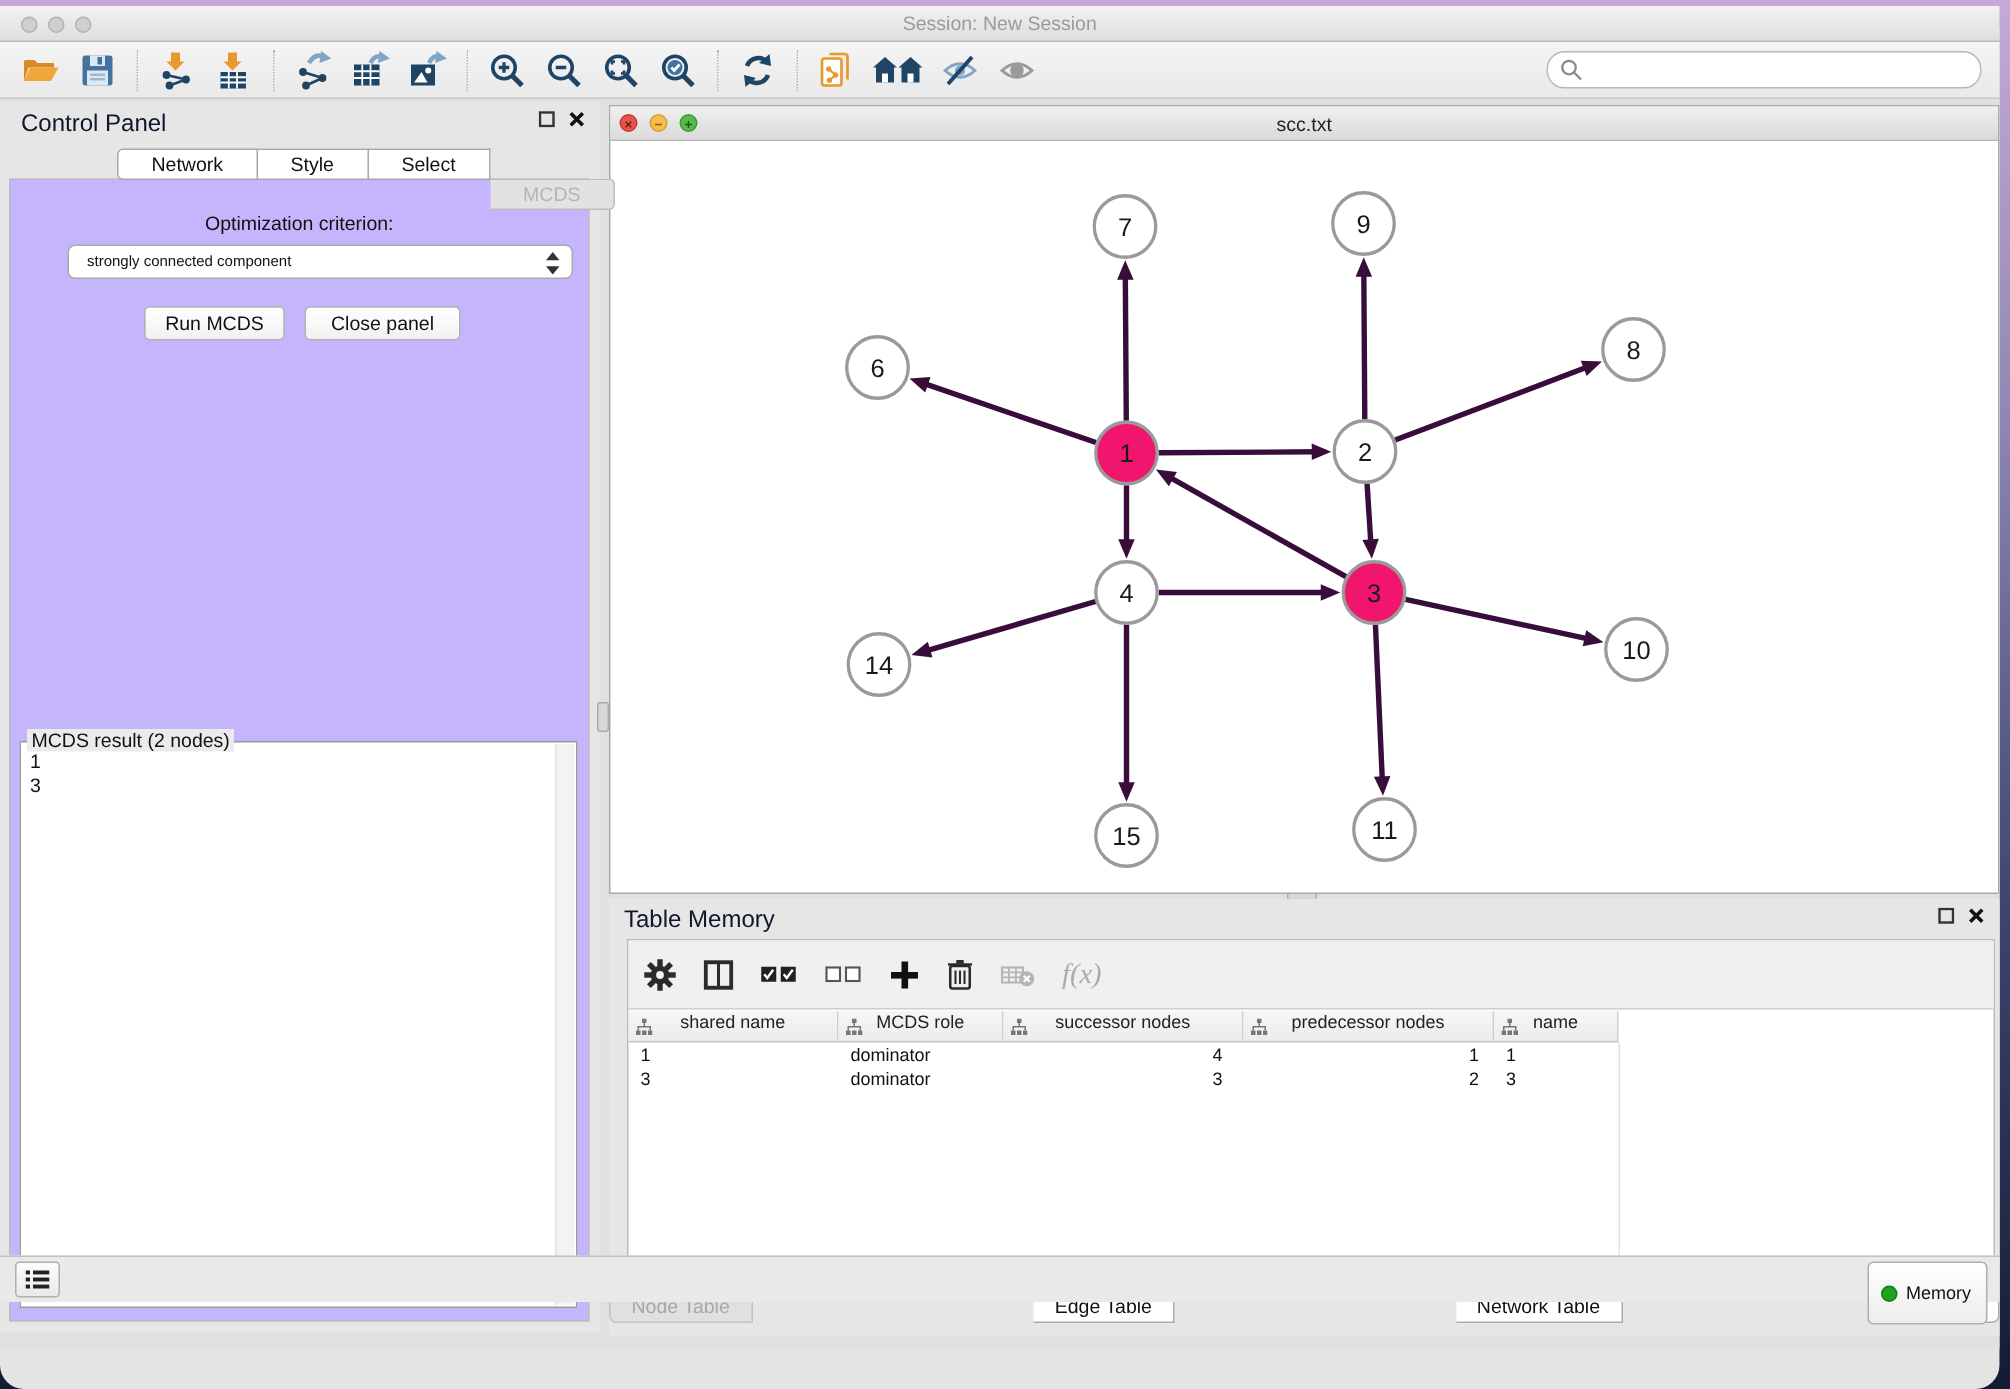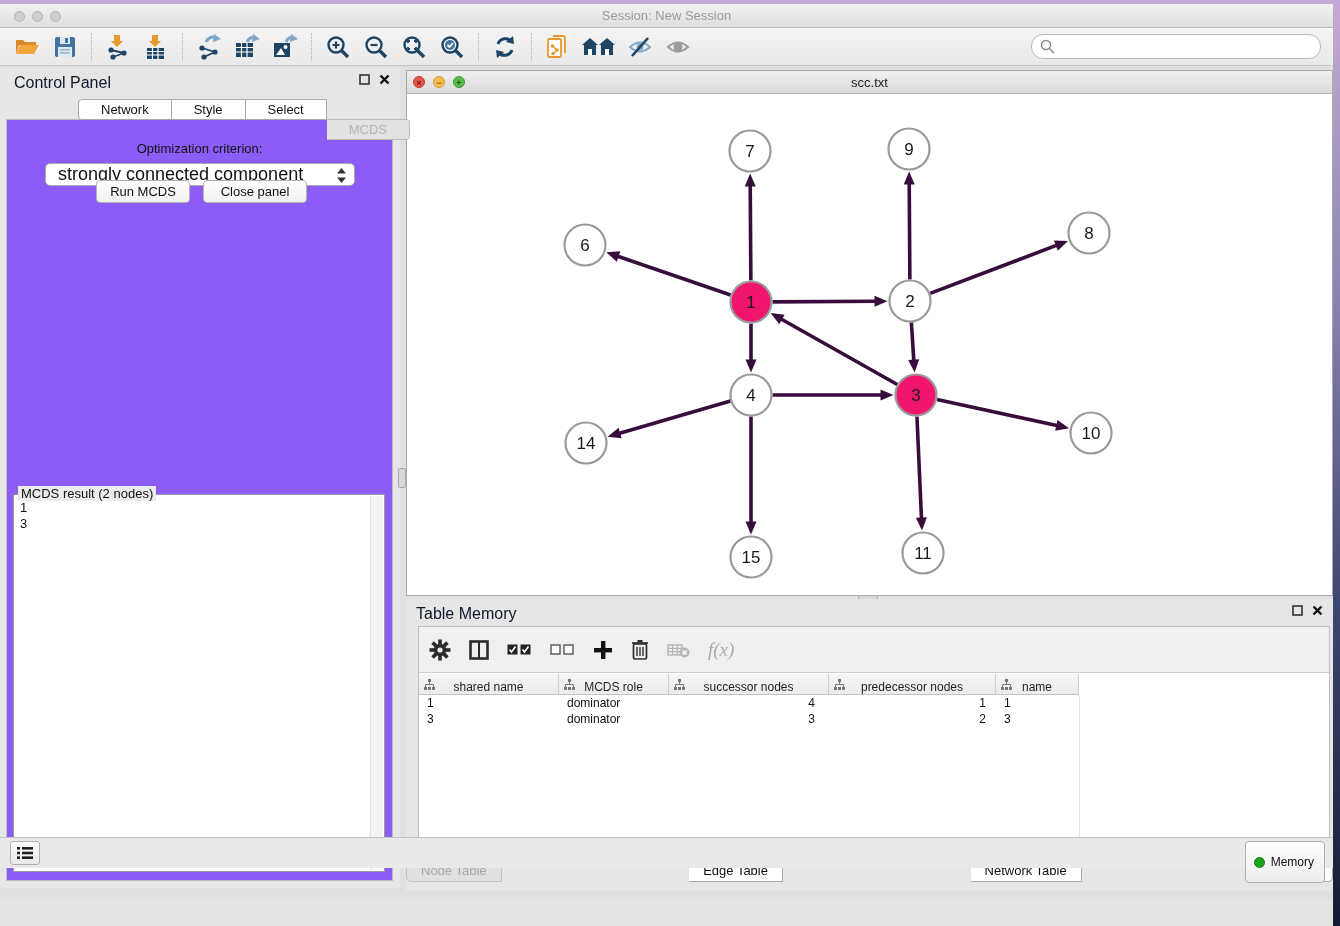--- a/index.html
+++ b/index.html
@@ -1,19 +1,19 @@
 <!DOCTYPE html>
 <html><head>
 <meta charset="utf-8">
 <style>
   * { margin:0; padding:0; box-sizing:border-box; }
   html,body { width:1340px; height:926px; overflow:hidden; font-family:"Liberation Sans", sans-serif; }
   #desktop { position:relative; width:1340px; height:926px;
     background:linear-gradient(180deg,#c4aad4 0%, #8f87b4 30%, #3d4670 65%, #141c33 100%); }
-  #app { position:absolute; left:0; top:4px; width:1333px; height:922px; background:#e4e4e4; }
+  #app { position:absolute; left:0; top:4px; width:1333px; height:922px; background:#e4e4e4;border-radius:16px; }
 
   
   #titlebar { position:absolute; left:0; top:0; width:100%; height:24px;
     background:linear-gradient(180deg,#f2f2f2,#dedede); border-bottom:1px solid #b8b8b8; }
   .tl-light { position:absolute; top:6.5px; width:11px; height:11px; border-radius:50%;
     background:#cfcfcf; border:1px solid #b3b3b3; }
   #titlebar .t1{left:14px;} #titlebar .t2{left:32px;} #titlebar .t3{left:50px;}
   #main-title { position:absolute; width:100%; text-align:center; top:4px; font-size:13px; color:#9a9a9a; }
 
   
@@ -35,26 +35,26 @@
   .panel-header { position:relative; height:26px; font-size:16px; color:#0f172a;text-decoration:underline; }
   .panel-header .ph-title { position:absolute; left:14px; top:6px; }
   .ph-icons { position:absolute; right:10px; top:6px; display:flex; gap:9px; align-items:center; }
   .ctab-row { position:absolute; left:78px; top:31px; display:flex; z-index:3; }
   .ctab { height:21px; padding:0 22px; font-size:13px; line-height:20px; background:#fff;
     border:1px solid #a8a8a8; border-left:none; color:#111; }
   .ctab:first-child { border-left:1px solid #a8a8a8; border-radius:4px 0 0 4px; }
   .ctab:last-child { border-radius:0 4px 4px 0;margin-top:20px; }
   .ctab.selected { background:#e2e2e2; color:#b5b5b5; border-color:#bdbdbd; }
   #cp-content { position:absolute; left:6px; top:51px; width:387px; height:762px;
-    background:#8b5cf6; border:1px solid #bdbdbd; }
+    background:#c4b5fd; border:1px solid #bdbdbd; }
   #opt-label { position:absolute; width:100%; text-align:center; top:21px; font-size:13px; color:#111; }
-  #opt-select { position:absolute; left:38px; top:43px; width:310px; height:23px; background:#fff;
-    border:1px solid #a9a9a9; border-radius:5px; font-size:18px; line-height:21px; padding-left:12px; color:#111; }
+  #opt-select { position:absolute; left:38px; top:43px; width:337px; height:23px; background:#fff;
+    border:1px solid #a9a9a9; border-radius:5px; font-size:10px; line-height:21px; padding-left:12px; color:#111; }
   .stepper { position:absolute; right:8px; top:4px; }
-  .cp-btn { position:absolute; top:60px; height:23px; background:linear-gradient(180deg,#ffffff,#f1f1f1);
+  .cp-btn { position:absolute; top:84px; height:23px; background:linear-gradient(180deg,#ffffff,#f1f1f1);
     border:1px solid #b3b3b3; border-radius:4px; font-size:13px; text-align:center; line-height:21px; color:#111; }
   #run-btn { left:89px; width:94px; }
   #close-btn { left:196px; width:104px; }
   #result-box { position:absolute; left:6px; top:374px; width:372px; height:378px;
     border:1px solid #9a9a9a; background:#fff; }
   #result-legend { position:absolute; left:4px; top:-9px; background:#ebebeb; padding:0 3px; font-size:13px; color:#111; }
   #result-lines { position:absolute; left:0; top:2px; width:352px; height:372px; font-size:13px;
     color:#111; padding:3px 0 0 6px; line-height:16px; }
   #result-scroll { position:absolute; right:1px; top:1px; width:13px; height:374px;
     background:#f3f3f3; border-left:1px solid #e0e0e0; }
@@ -82,21 +82,21 @@
   #table-panel { position:absolute; left:406px; top:533px; width:927px; height:292px; background:#e6e6e6; }
   #tp-box { position:absolute; left:12px; top:27px; width:912px; height:230px; background:#fff;
     border:1px solid #bcbcbc; }
   #tp-toolbar { position:absolute; left:0; top:0; width:100%; height:46px; background:#f0f0f0;
     border-bottom:1px solid #cfcfcf; display:flex; align-items:center; padding-left:10px; gap:18px; }
   #fx-label { font-family:"Liberation Serif", serif; font-style:italic; font-size:19px; color:#ababab; }
   #tp-table { position:absolute; left:0; top:47px; width:100%; }
   #tp-header { display:flex; height:21px; }
   .th-cell { position:relative; height:21px; background:linear-gradient(180deg,#f6f6f6,#ececec);
     border-right:1px solid #cfcfcf; border-bottom:1px solid #c4c4c4; font-size:12px; color:#222;
-    display:flex; align-items:flex-end; justify-content:center; }
+    display:flex; align-items:flex-start; justify-content:center; }
   .th-tree { position:absolute; left:5px; top:5px; }
   .tr-row { display:flex; height:16px; font-size:12px; color:#111; }
   .td-cell { height:16px; line-height:16px; white-space:nowrap; overflow:hidden; }
   #name-col-line { position:absolute; left:660px; top:68px; width:1px; height:161px; background:#e2e2e2; }
   #tp-tabs { position:absolute; left:0; top:260px; width:100%; display:flex; justify-content:space-between; }
   .ttab { height:23px; padding:0 14px; font-size:13px; line-height:21px; background:#fff;
     border:1px solid #ababab; border-left:none; color:#111; }
   .ttab:first-child { border-left:1px solid #ababab; border-radius:5px 0 0 5px; }
   .ttab:last-child { border-radius:0 5px 5px 0; }
   .ttab.selected { background:#e0e0e0; color:#a8a8a8; border-color:#c2c2c2; }

